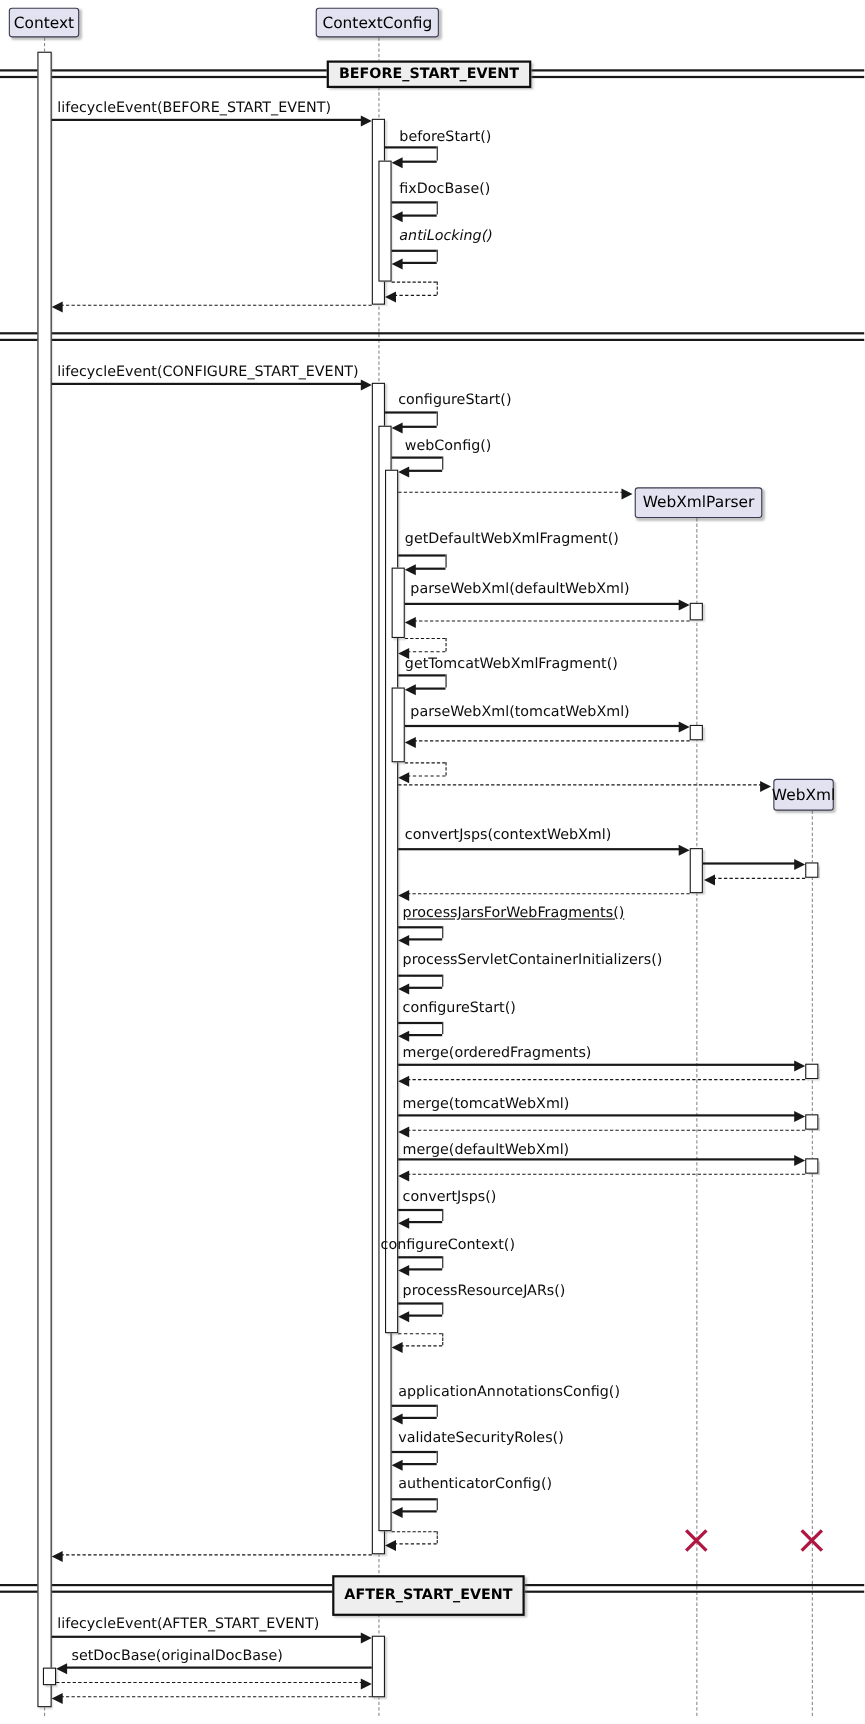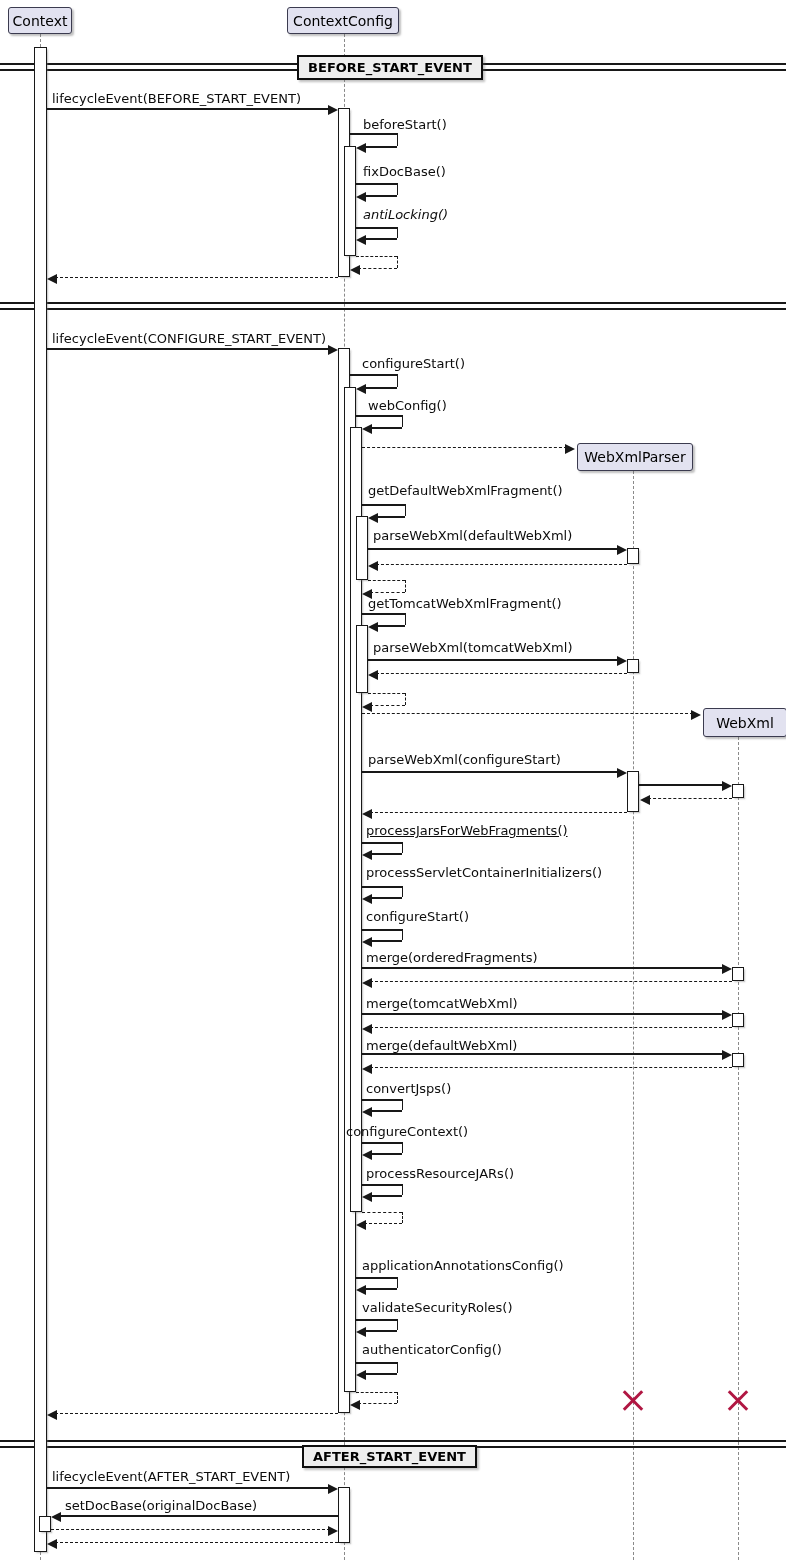--- a/index.html
+++ b/index.html
@@ -61,33 +61,33 @@
     <div class="bar" style="left: 627px; top: 771px; width: 12px; height: 41px;"></div>
     <div class="bar" style="left: 732px; top: 784px; width: 12px; height: 14px;"></div>
     <div class="bar" style="left: 732px; top: 967px; width: 12px; height: 14px;"></div>
     <div class="bar" style="left: 732px; top: 1013px; width: 12px; height: 14px;"></div>
     <div class="bar" style="left: 732px; top: 1053px; width: 12px; height: 14px;"></div>
     <div class="bar" style="left: 338px; top: 1487px; width: 12px; height: 56px;"></div>
     <div class="bar" style="left: 39px; top: 1516px; width: 12px; height: 16px;"></div>
     <div class="divider" style="left: 297px; top: 55px; width: 186px; height: 25px;">
       <span>BEFORE_START_EVENT</span>
     </div>
-    <div class="divider" style="left: 302px; top: 1432px; width: 175px; height: 23px; margin-top: 13px;">
+    <div class="divider" style="left: 302px; top: 1432px; width: 175px; height: 37px;">
       <span>AFTER_START_EVENT</span>
     </div>
     <div class="participant" style="left: 8px; top: 7px; width: 64px; height: 27px;">
       <span>Context</span>
     </div>
     <div class="participant" style="left: 287px; top: 7px; width: 112px; height: 27px;">
       <span>ContextConfig</span>
     </div>
     <div class="participant" style="left: 577px; top: 443px; width: 116px; height: 28px;">
       <span>WebXmlParser</span>
     </div>
-    <div class="participant" style="left: 703px; top: 708px; width: 84px; height: 29px; text-align: center;">
+    <div class="participant" style="left: 703px; top: 708px; width: 55px; height: 29px; text-align: center;">
       <span>WebXml</span>
     </div>
     <div class="msg" style="left: 52px; top: 92px;">lifecycleEvent(BEFORE_START_EVENT)</div>
     <div class="hline" style="left: 47px; top: 108px; width: 283px;"></div>
     <div class="head r" style="left: 328px; top: 104.55px;"></div>
     <div class="msg" style="left: 363px; top: 118px;">beforeStart()</div>
     <div class="hline" style="left: 350px; top: 133px; width: 47px;"></div>
     <div class="vline" style="left: 397px; top: 133px; height: 13px;"></div>
     <div class="hline" style="left: 364px; top: 146px; width: 33px;"></div>
     <div class="head l" style="left: 356px; top: 142.55px;"></div>
@@ -145,21 +145,21 @@
     <div class="hline" style="left: 368px; top: 659px; width: 251px;"></div>
     <div class="head r" style="left: 617px; top: 655.55px;"></div>
     <div class="hline dash" style="left: 376px; top: 673px; width: 251px;"></div>
     <div class="head l" style="left: 368px; top: 669.55px;"></div>
     <div class="hline dash" style="left: 368px; top: 693px; width: 37px;"></div>
     <div class="vline dash" style="left: 405px; top: 693px; height: 12px;"></div>
     <div class="hline dash" style="left: 370px; top: 705px; width: 35px;"></div>
     <div class="head l" style="left: 362px; top: 701.55px;"></div>
     <div class="hline dash" style="left: 362px; top: 713px; width: 331px;"></div>
     <div class="head r" style="left: 691px; top: 709.55px;"></div>
-    <div class="msg" style="left: 368px; top: 753px;">parseWebXml(configureStart)</div>
+    <div class="msg" style="left: 368px; top: 753px;">convertJsps(contextWebXml)</div>
     <div class="hline" style="left: 362px; top: 771px; width: 257px;"></div>
     <div class="head r" style="left: 617px; top: 767.55px;"></div>
     <div class="hline" style="left: 639px; top: 784px; width: 85px;"></div>
     <div class="head r" style="left: 722px; top: 780.55px;"></div>
     <div class="hline dash" style="left: 648px; top: 798px; width: 84px;"></div>
     <div class="head l" style="left: 640px; top: 794.55px;"></div>
     <div class="hline dash" style="left: 370px; top: 812px; width: 257px;"></div>
     <div class="head l" style="left: 362px; top: 808.55px;"></div>
     <div class="msg" style="left: 366px; top: 824px; text-decoration: underline;">processJarsForWebFragments()</div>
     <div class="hline" style="left: 362px; top: 842px; width: 40px;"></div>

